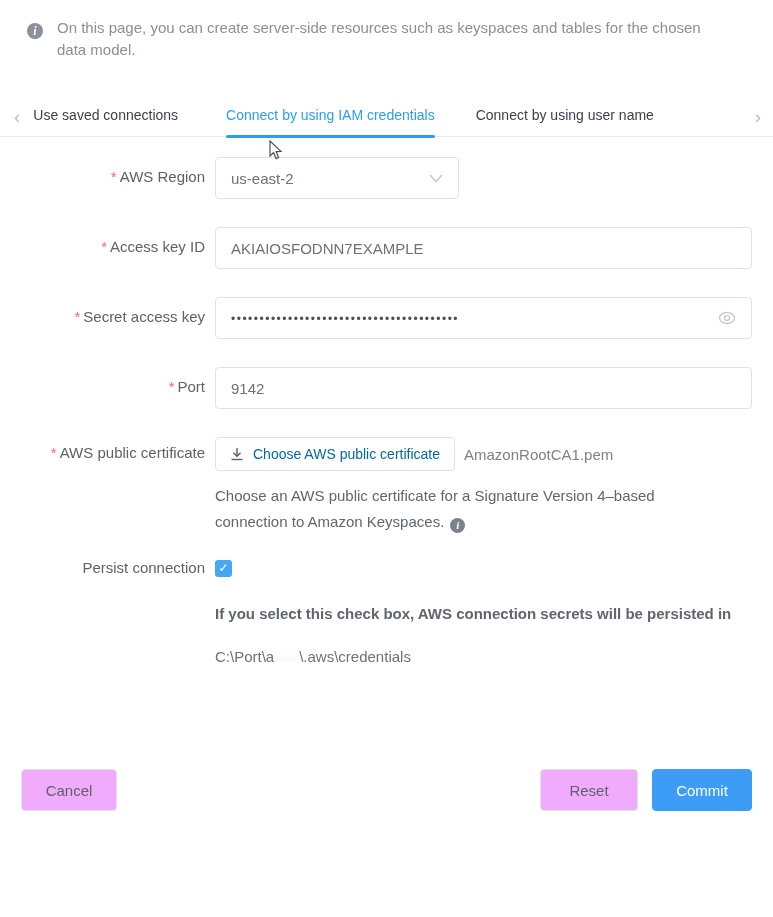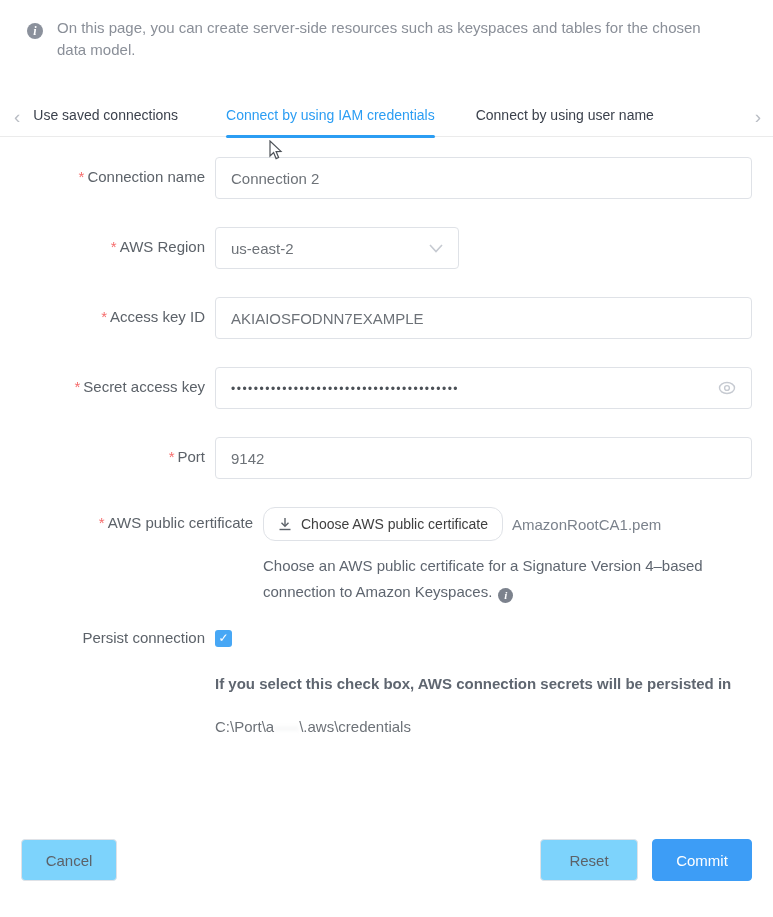--- a/index.html
+++ b/index.html
@@ -38,43 +38,43 @@
   .tbox { display:flex; align-items:center; width:100%; height:42px;
     border:1px solid #dfe2e7; border-radius:4px; padding:0 15px;
     color:#6d7278; background:#fff; }
   .select { width:244px; justify-content:space-between; cursor:pointer; }
   .dots { font-size:12px; letter-spacing:1.5px; color:#4c5157; margin-top:2px;
     flex:1 1 auto; overflow:hidden; white-space:nowrap; }
 
   
   .cert-line { display:flex; align-items:center; }
   .cert-btn { display:inline-flex; align-items:center; height:34px;
-    border:1px solid #dfe2e7; border-radius:12px; background:#fff; padding:0 14px;
-    font-size:14px; color:#404040; cursor:pointer; font-family:inherit; }
+    border:1px solid #dfe2e7; border-radius:4px; background:#fff; padding:0 14px;
+    font-size:14px; color:#0369a1; cursor:pointer; font-family:inherit; }
   .cert-btn svg { margin-right:9px; }
   .cert-file { margin-left:9px; color:#7b828c; }
   .cert-help { margin-top:12px; max-width:480px; line-height:26px; color:#5f6670; }
   .inline-info { display:inline-block; width:15px; height:15px; border-radius:50%;
     background:#7c828d; color:#fff; font-family:"Liberation Serif", serif;
     font-style:italic; font-weight:bold; font-size:11px; line-height:15px;
     text-align:center; vertical-align:-2px; margin-left:6px; }
 
   
   .row.persist { margin-bottom:0; }
   .row.persist .lbl { padding-top:0; }
   .checkbox { width:17px; height:17px; border-radius:3px; background:#47a7f5;
     color:#fff; font-size:12px; line-height:17px; text-align:center;
     cursor:pointer; margin-top:1px; }
   .persist-help { margin-top:27px; line-height:20px; color:#5f6670;font-weight:bold; }
   .persist-path { margin-top:24px; color:#6d7278; }
   .redacted { filter:blur(2px); color:#8a8f98; letter-spacing:1px; font-size:12px; }
 
   
   .footer { display:flex; align-items:center; margin-top:104px; padding:0 21px; }
-  .btn { height:42px; border-radius:4px; border:1px solid #dfe2e7; background:#7dd3fc;
+  .btn { height:42px; border-radius:4px; border:1px solid #dfe2e7; background:#f0abfc;
     color:#5c6269; font-size:15px; font-family:inherit; cursor:pointer; }
   .btn.cancel { width:96px; }
   .btn.reset  { width:98px; margin-left:auto; }
   .btn.commit { width:100px; margin-left:14px; background:#3d9df6;
     border-color:#3d9df6; color:#ffffff; }
 
   .cursor { position:absolute; left:266px; top:140px; pointer-events:none; }
 </style>
 </head>
 <body>
@@ -91,30 +91,20 @@
   <span class="tab t3">Connect by using user name</span>
   <span class="tab-arrow right">›</span>
 </div>
 
 <svg class="cursor" width="18" height="20" viewBox="0 0 18 20">
   <path d="M4 1 L4 16 L7.6 12.6 L10.1 18.6 L12.6 17.5 L10.1 11.6 L15 11.4 Z" fill="#ffffff" stroke="#4c5157" stroke-width="1.2"></path>
 </svg>
 
 <div class="form">
 
-  <div class="row">
-    <div class="lbl">
-      <span class="req">*</span><span>Connection name</span>
-    </div>
-    <div class="ctl">
-      <div class="tbox">
-        <span>Connection 2</span>
-      </div>
-    </div>
-  </div>
 
   <div class="row">
     <div class="lbl">
       <span class="req">*</span><span>AWS Region</span>
     </div>
     <div class="ctl">
       <div class="tbox select">
         <span>us-east-2</span>
         <svg width="14" height="9" viewBox="0 0 14 9">
           <polyline points="1,1 7,7.5 13,1" fill="none" stroke="#c6cad1" stroke-width="1.6"></polyline>
@@ -154,21 +144,21 @@
       <span class="req">*</span><span>Port</span>
     </div>
     <div class="ctl">
       <div class="tbox">
         <span>9142</span>
       </div>
     </div>
   </div>
 
   <div class="row" style="margin-bottom:24px;">
-    <div class="lbl" style="padding-top:7px;margin-left:48px;">
+    <div class="lbl" style="padding-top:7px;">
       <span class="req">*</span><span>AWS public certificate</span>
     </div>
     <div class="ctl">
       <div class="cert-line">
         <button class="cert-btn">
           <svg width="14" height="14" viewBox="0 0 14 14">
             <line x1="7" y1="1" x2="7" y2="9" stroke="#5c6269" stroke-width="1.4"></line>
             <polyline points="3.5,5.8 7,9.3 10.5,5.8" fill="none" stroke="#5c6269" stroke-width="1.4"></polyline>
             <line x1="1.5" y1="12.5" x2="12.5" y2="12.5" stroke="#5c6269" stroke-width="1.4"></line>
           </svg>

